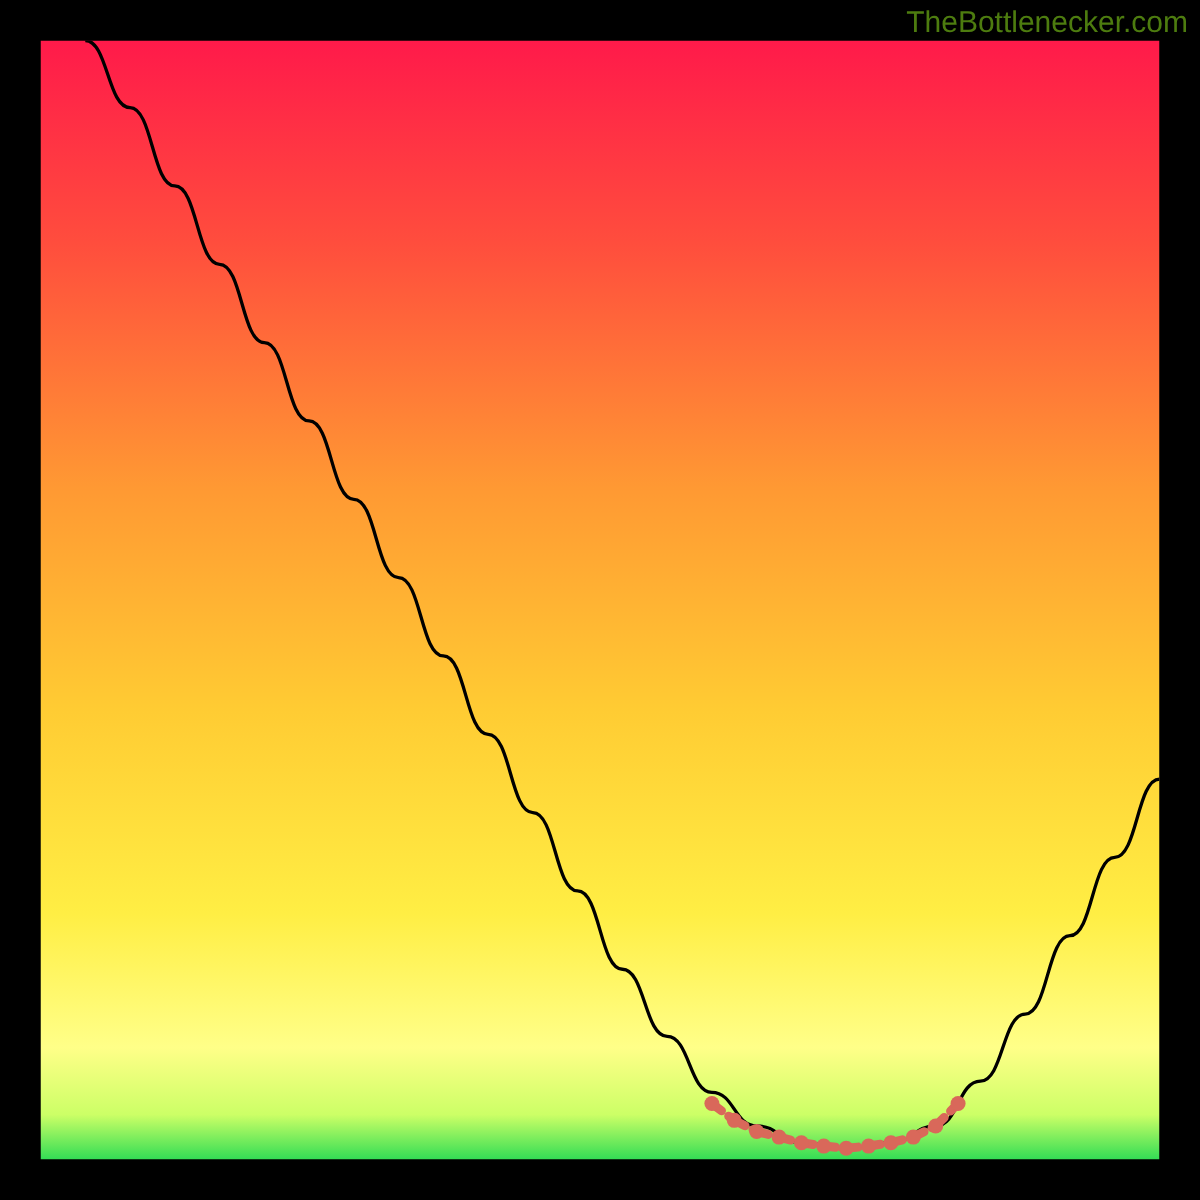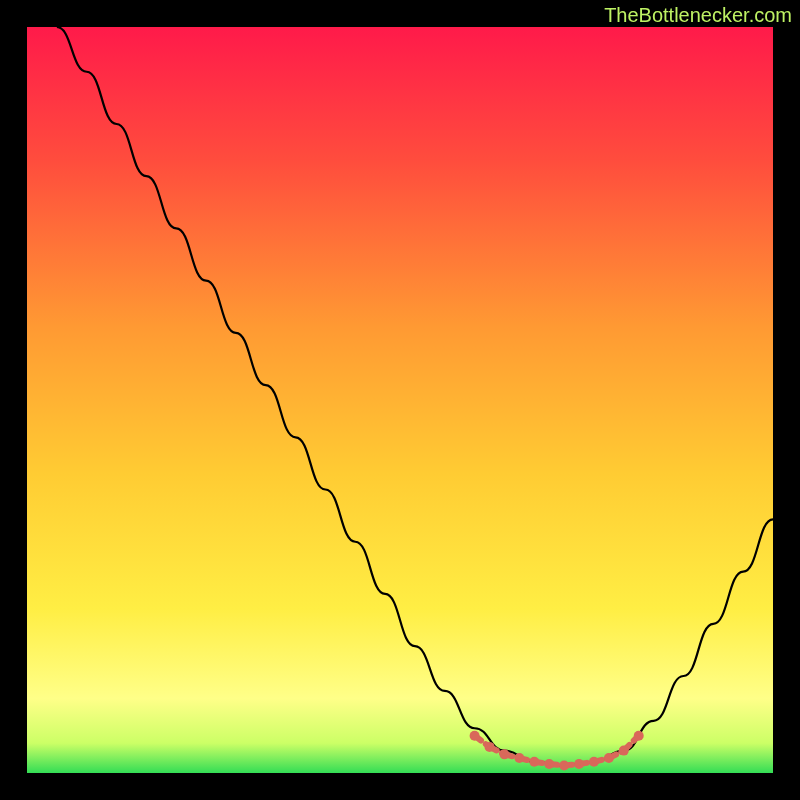--- a/index.html
+++ b/index.html
@@ -14,21 +14,21 @@
   .container {
     width: 800px;
     height: 800px;
     position: relative;
     background: #000;
   }
   .watermark {
     position: absolute;
     top: 4px;
     right: 8px;
-    color: #bef264;
+    color: #4d7c0f;
     font-size: 20px;
     font-weight: 500;
     z-index: 10;
   }
   .plot-area {
     position: absolute;
     left: 27px;
     top: 27px;
     width: 746px;
     height: 746px;

